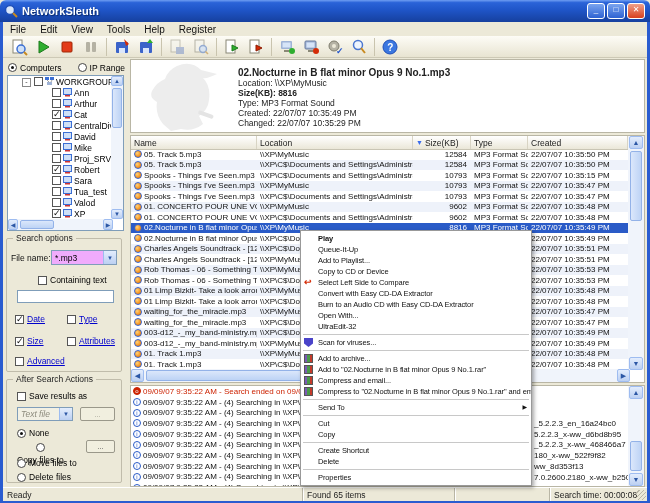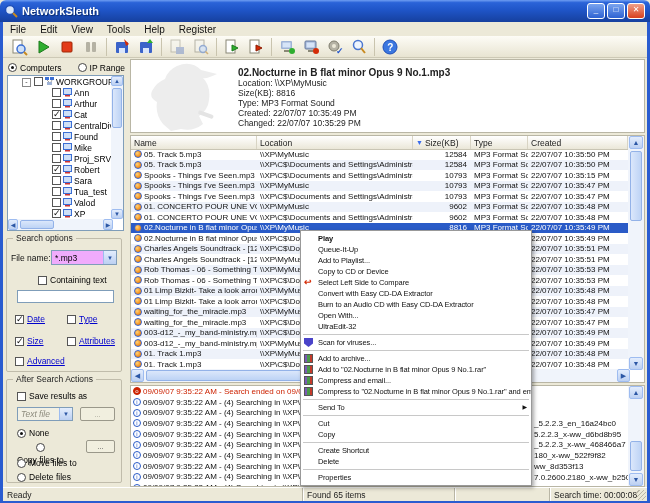--- a/index.html
+++ b/index.html
@@ -318,21 +318,21 @@
               <rect x="2" y="7" width="5" height="1.5" fill="#c33"></rect>
             </svg></span>
           <span class="lbl">CentralDivisio</span>
         </div>
       <div class="ti">
           <span class="cb"></span>
           <span class="pcicon"><svg width="9" height="9">
               <rect x="0.5" y="0.5" width="8" height="6" fill="#cfe0f7" stroke="#3b6fd4"></rect>
               <rect x="2" y="7" width="5" height="1.5" fill="#c33"></rect>
             </svg></span>
-          <span class="lbl">Found</span>
+          <span class="lbl">David</span>
         </div>
       <div class="ti">
           <span class="cb"></span>
           <span class="pcicon"><svg width="9" height="9">
               <rect x="0.5" y="0.5" width="8" height="6" fill="#cfe0f7" stroke="#3b6fd4"></rect>
               <rect x="2" y="7" width="5" height="1.5" fill="#c33"></rect>
             </svg></span>
           <span class="lbl">Mike</span>
         </div>
       <div class="ti">
@@ -462,21 +462,21 @@
 
   <div class="infopanel">
     <span class="watermark">
       <svg width="88" height="70" viewBox="0 0 88 70">
           <path d="M34 4 Q48 -2 58 8 L74 12 Q64 17 60 16 Q68 24 66 38 Q65 48 56 54 L60 62 Q50 70 38 67 L28 69 20 62 Q12 52 14 40 Q6 36 9 29 Q14 20 22 17 Q25 8 34 4 Z" fill="#ededed"></path>
           <rect x="56" y="48" width="16" height="4" rx="2" transform="rotate(20 56 48)" fill="#e4e4e4"></rect>
         </svg>
     </span>
     <span class="fi t" style="top:7px;">02.Nocturne in B flat minor Opus 9 No.1.mp3</span>
     <span class="fi" style="top:18px;">Location: \\XP\MyMusic</span>
-    <span class="fi" style="top:28px;">Size(KB): 8816</span>
+    <span class="fi" style="top:28px;font-weight:bold;">Size(KB): 8816</span>
     <span class="fi" style="top:38px;">Type: MP3 Format Sound</span>
     <span class="fi" style="top:48px;">Created: 22/07/07 10:35:49 PM</span>
     <span class="fi" style="top:58px;">Changed: 22/07/07 10:35:29 PM</span>
   </div>
 
   <div class="table">
     <div class="thead">
       <span class="hc c-name">
           <span>Name</span>
         </span>

